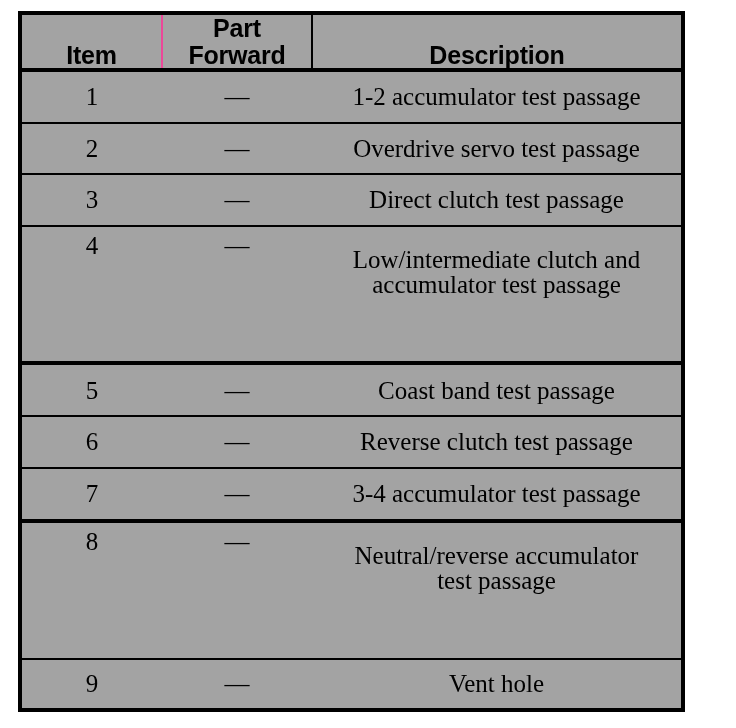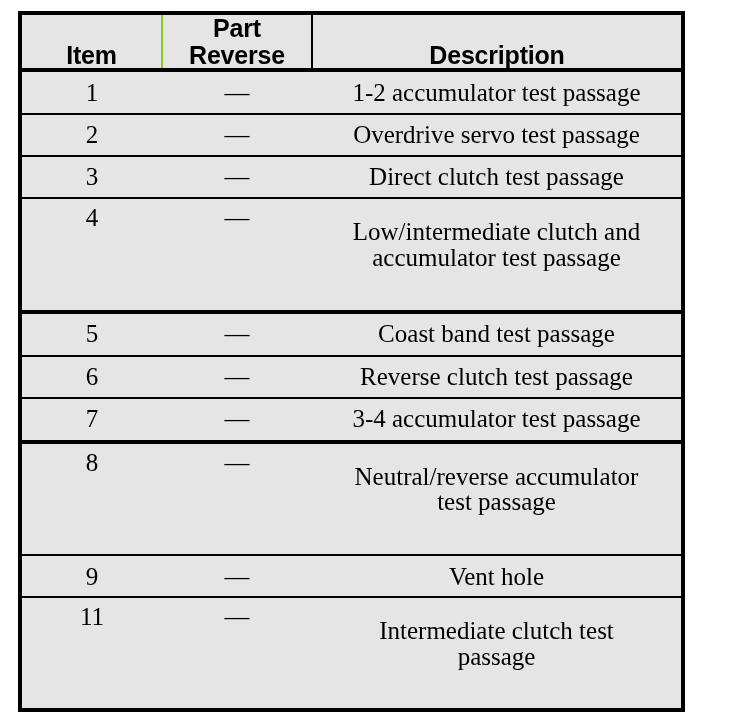--- a/index.html
+++ b/index.html
@@ -45,42 +45,42 @@
 
   table.parts-table col.col-item      { width: 140px; }
   table.parts-table col.col-part      { width: 150px; }
   table.parts-table col.col-desc      { width: auto;  }
 
   
   table.parts-table td,
   table.parts-table th {
     border: 0;
     padding: 0;
-    background: #e5e5e5;
+    background: #a3a3a3;
   }
 
   
   .c-item  { border-right: 2px solid #000000; }
   .c-part  { border-right: 2px solid #000000; }
 
   
   thead th {
     font-family: "Liberation Sans", "DejaVu Sans", sans-serif;
     font-weight: bold;
     font-size: 25px;
     line-height: 1.06;
     text-align: center;
     vertical-align: bottom;
     padding-bottom: 7px;
     letter-spacing: -0.2px;
   }
   thead tr {
     border-bottom: 4px solid #000000;
   }
-  thead th.c-item { border-right: 2px solid #84cc16; }
+  thead th.c-item { border-right: 2px solid #ec4899; }
   thead th.c-part { border-right: 2px solid #000000; }
 
   .hdr-part-line { display: block; }
 
   
   tbody tr {
     border-bottom: 2px solid #000000;
   }
   tbody tr.rule-heavy {
     border-bottom: 4px solid #000000;
@@ -135,21 +135,21 @@
         <col class="col-item">
         <col class="col-part">
         <col class="col-desc">
       </colgroup>
 
       <thead>
         <tr>
           <th class="c-item">Item</th>
           <th class="c-part">
             <span class="hdr-part-line">Part</span>
-            <span class="hdr-part-line">Reverse</span>
+            <span class="hdr-part-line">Forward</span>
           </th>
           <th class="c-desc">Description</th>
         </tr>
       </thead>
 
       <tbody id="table-body">
           <tr>
             <td class="c-item">1</td>
             <td class="c-part"><span class="dash">—</span></td>
             <td class="c-desc">
@@ -207,25 +207,17 @@
               <span class="desc-line">test passage</span>
             </td>
           </tr>
           <tr>
             <td class="c-item">9</td>
             <td class="c-part"><span class="dash">—</span></td>
             <td class="c-desc">
               <span class="desc-line">Vent hole</span>
             </td>
           </tr>
-          <tr class="multiline rule-heavy">
-            <td class="c-item">11</td>
-            <td class="c-part"><span class="dash">—</span></td>
-            <td class="c-desc">
-              <span class="desc-line">Intermediate clutch test</span>
-              <span class="desc-line">passage</span>
-            </td>
-          </tr>
         </tbody>
     </table>
   </div>
 
 </div>
 
 </body></html>

